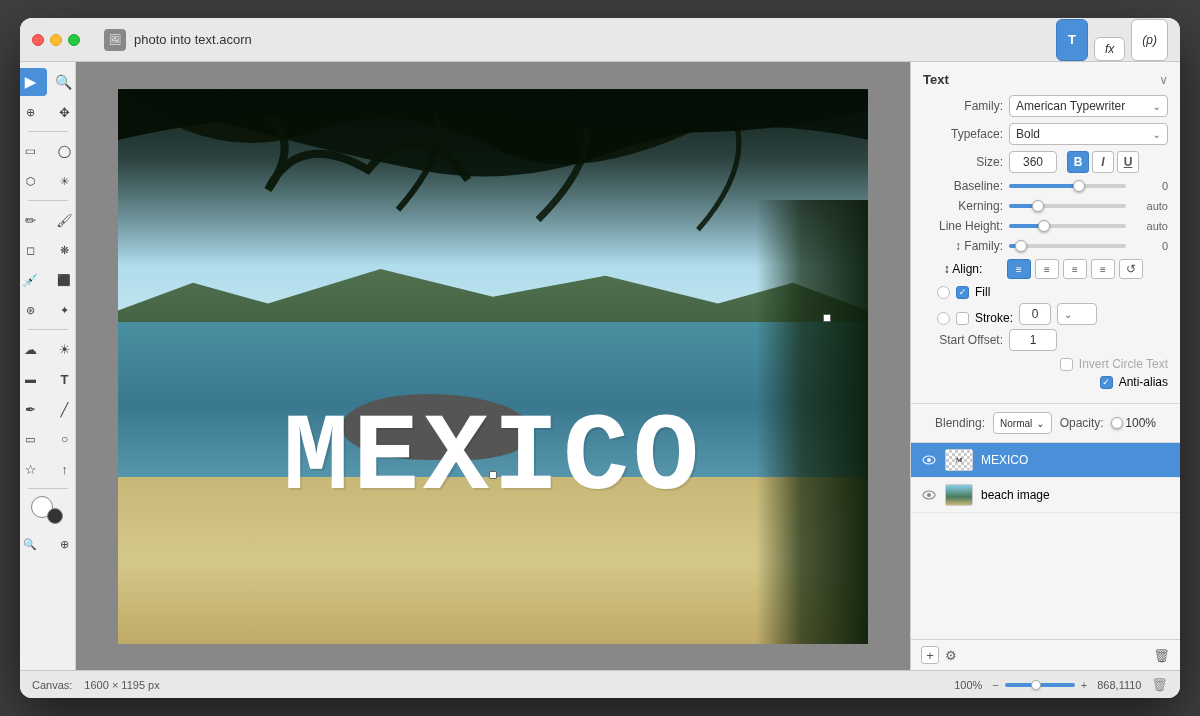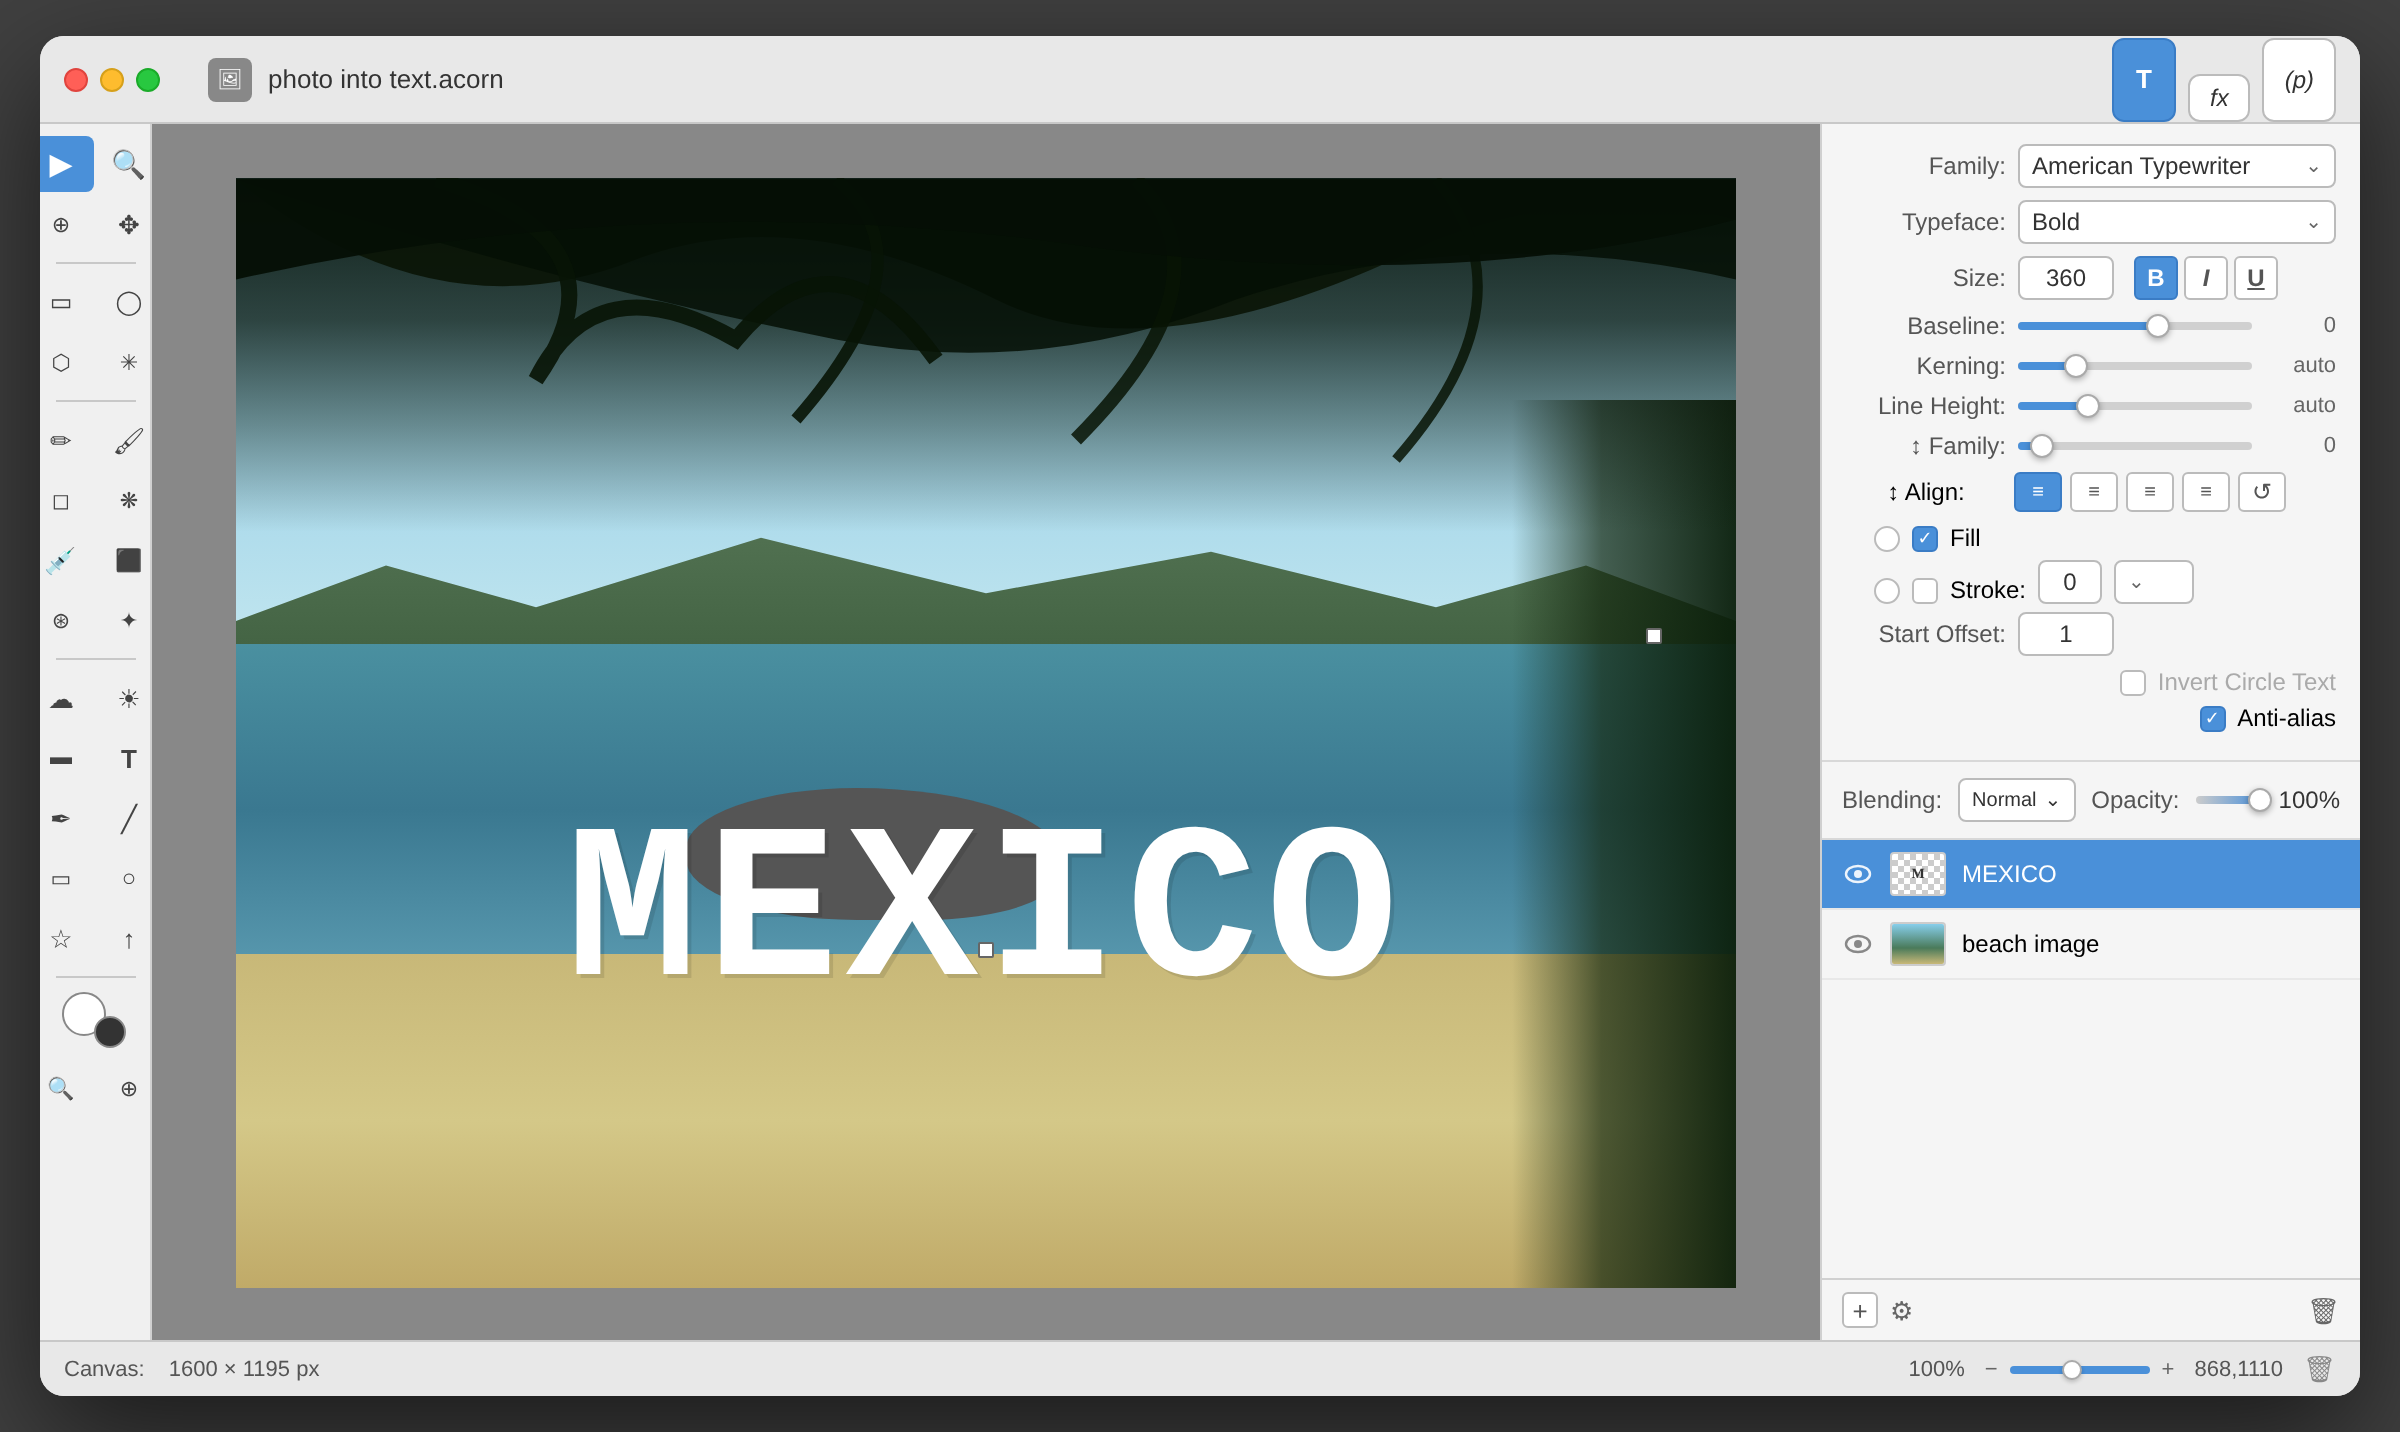--- a/index.html
+++ b/index.html
@@ -418,21 +418,21 @@
       display: flex;
       align-items: center;
       justify-content: center;
       cursor: pointer;
       flex-shrink: 0;
     }
     .blending-row {
       display: flex;
       align-items: center;
       gap: 8px;
-      padding: 8px 10px;
+      padding: 8px 24px;
       border-bottom: 1px solid #d8d8d8;
     }
     .blending-label {
       color: #555;
       font-size: 12px;
     }
     .blending-select {
       height: 22px;
       border: 1px solid #bbb;
       border-radius: 4px;
@@ -695,20 +695,24 @@
 
           <div class="sel-handle" style="top: 225px; left: 705px;"></div>
           <div class="sel-handle" style="bottom: 165px; left: 50%; transform: translateX(-50%);"></div>
         </div>
       </div>
     </div>
 
     <div class="right-panel">
 
       <div class="panel-section">
+        <div class="panel-header">
+          <span class="panel-title">Text</span>
+          <span class="panel-collapse">∨</span>
+        </div>
 
         <div class="form-row">
           <span class="form-label form-label-wide">Family:</span>
           <div class="select-field">
             <span>American Typewriter</span>
             <span class="select-arrow">⌄</span>
           </div>
         </div>
 
         <div class="form-row">

